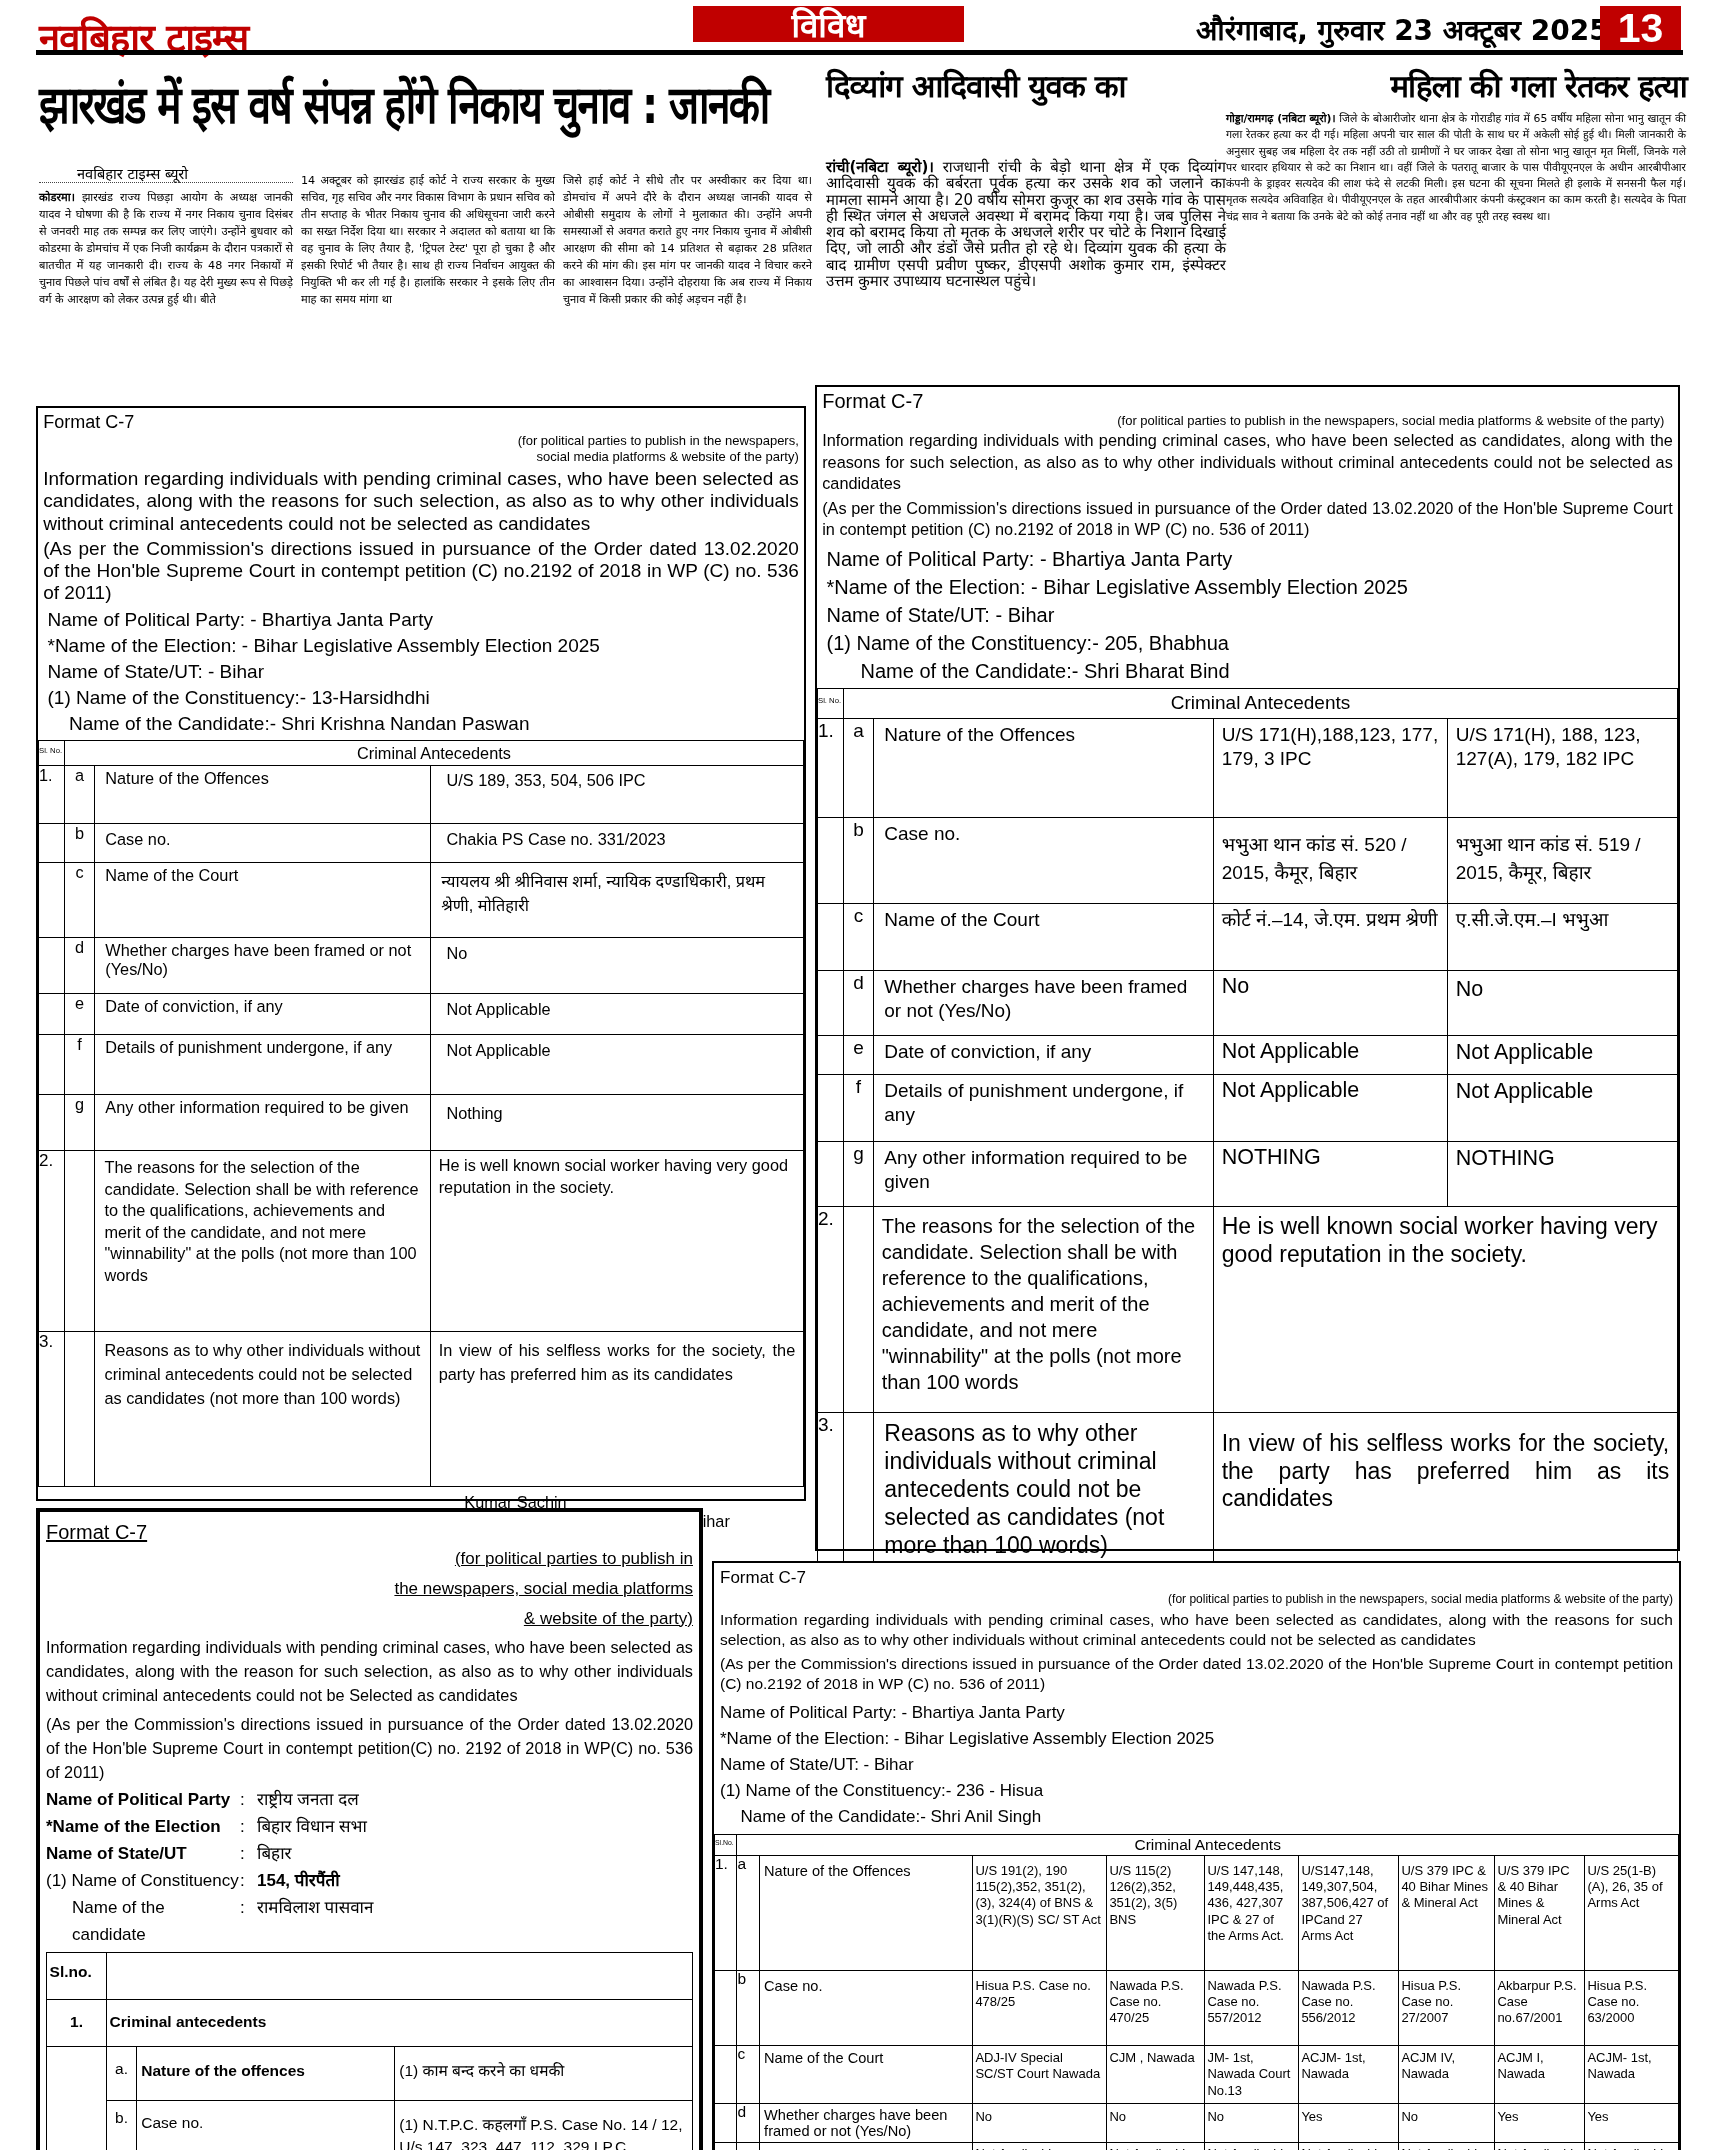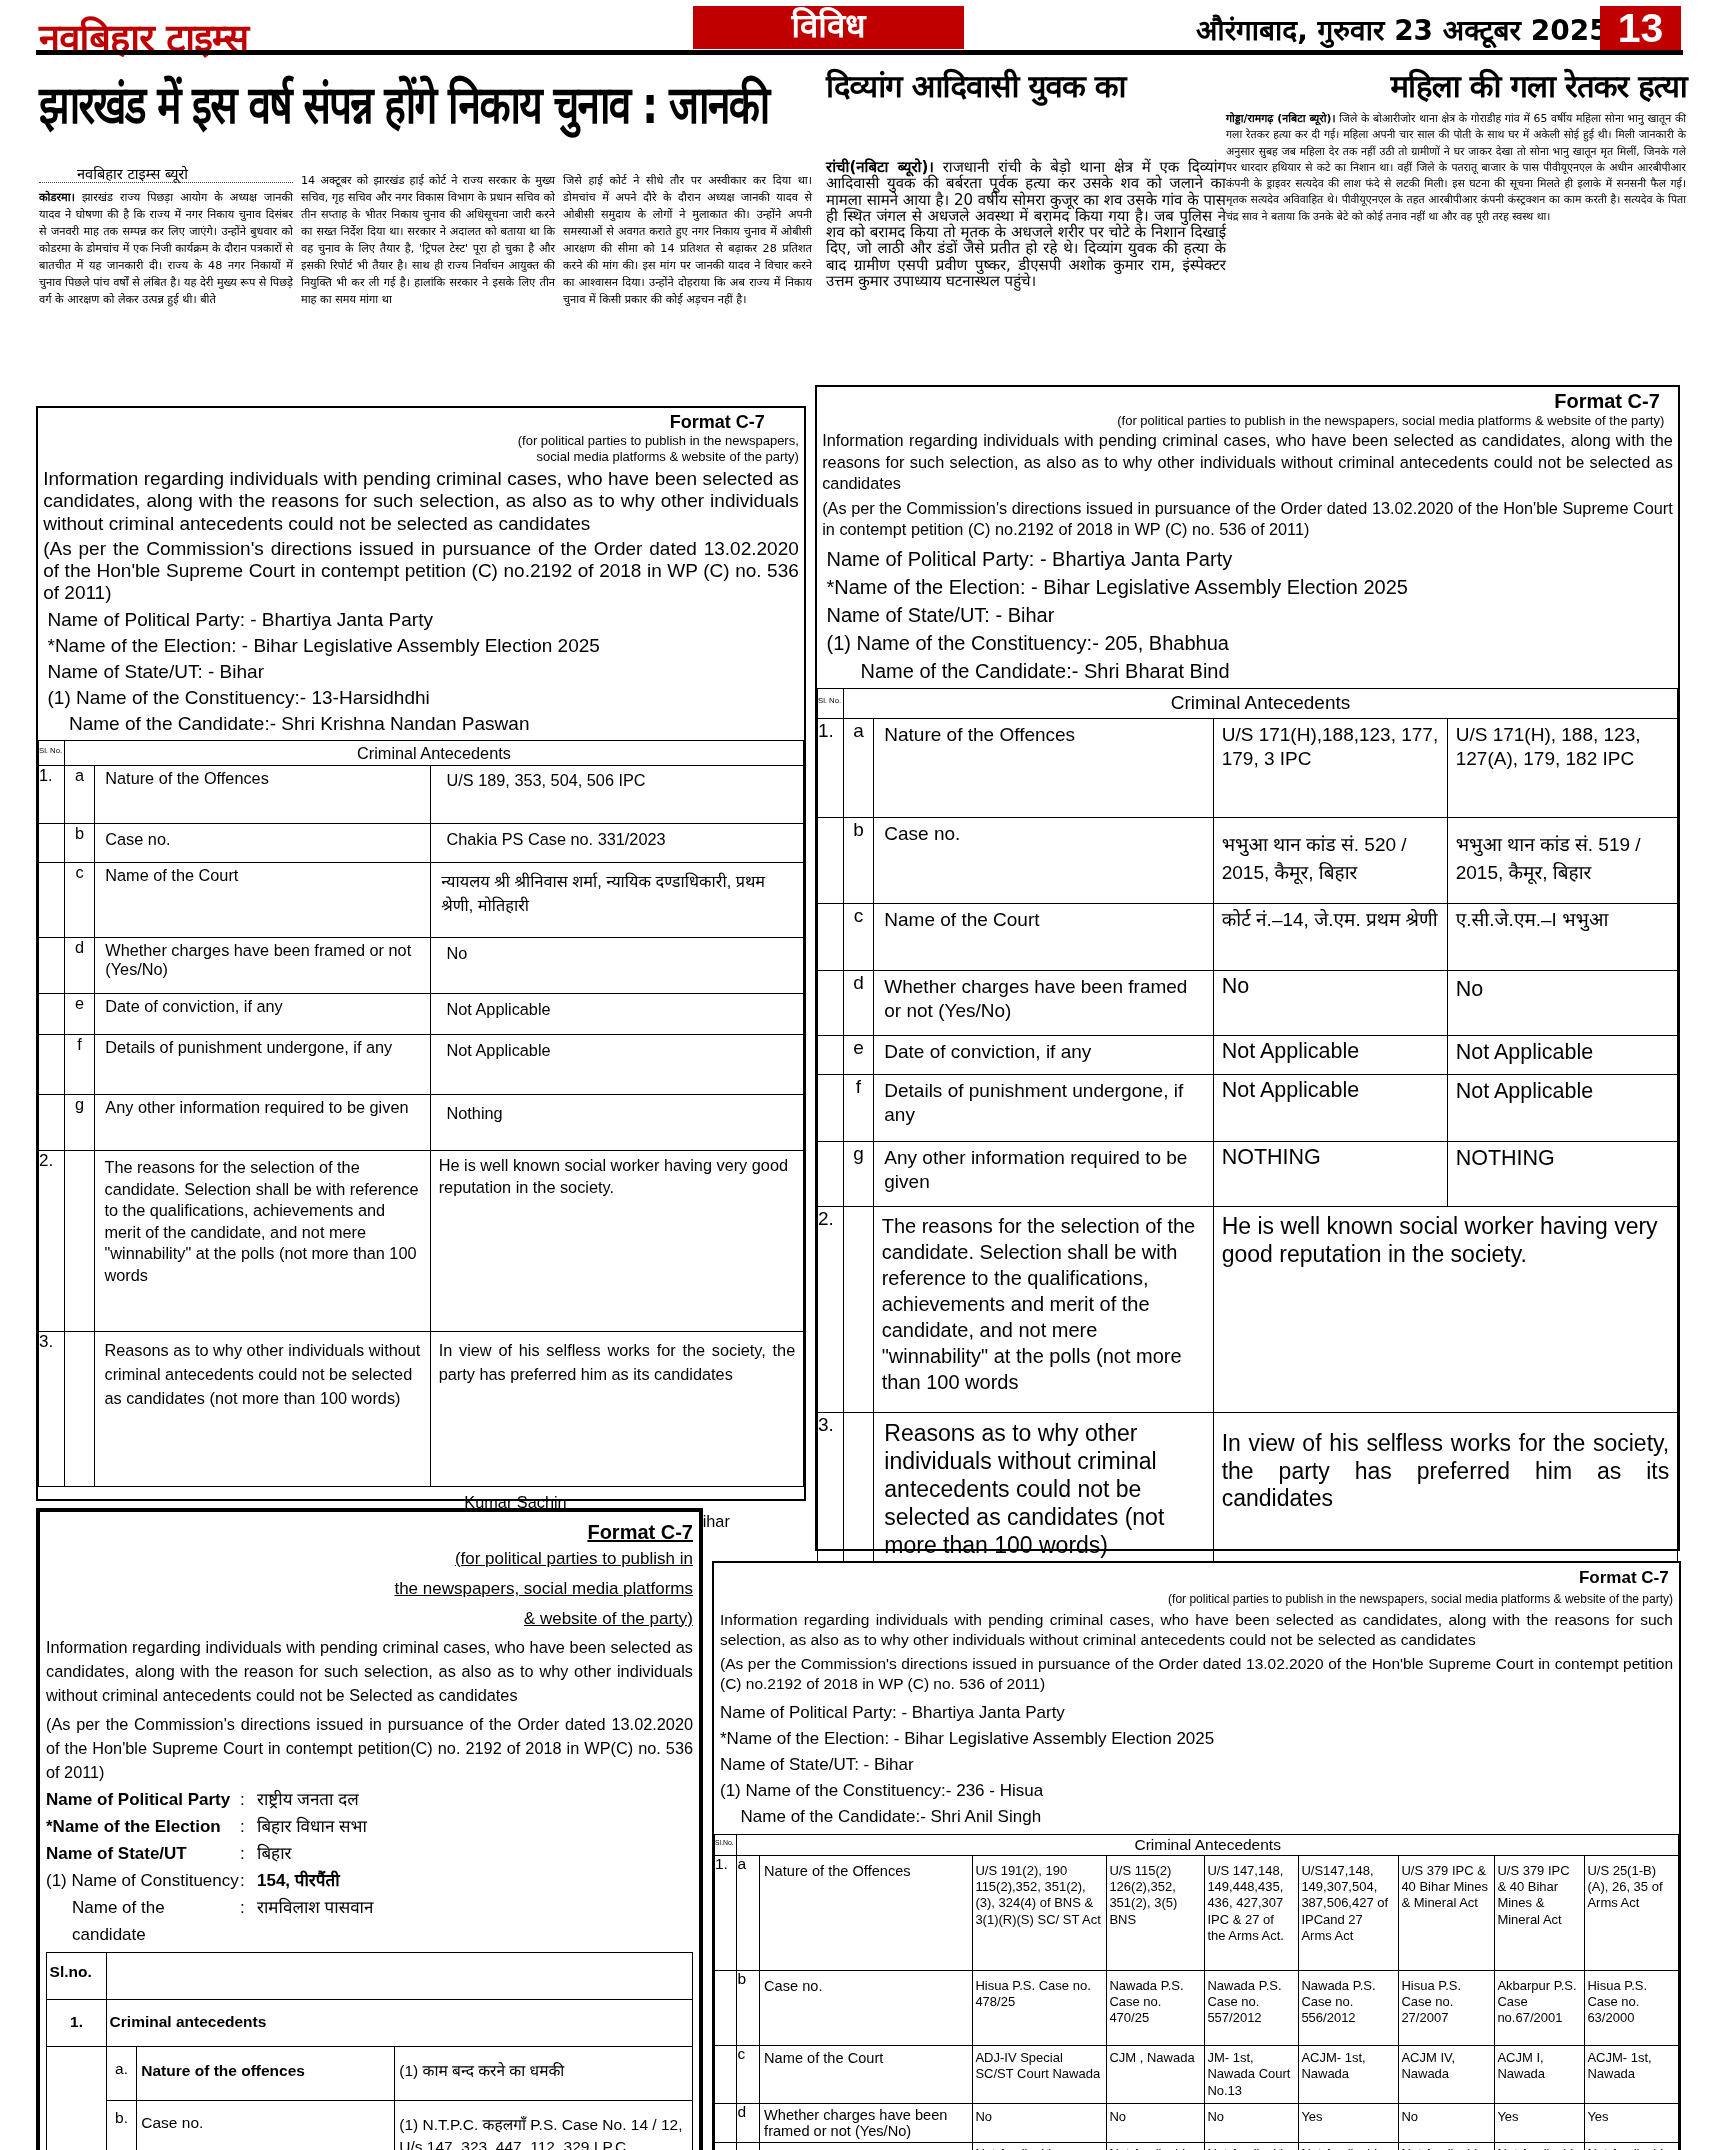--- a/index.html
+++ b/index.html
@@ -1,31 +1,31 @@
 <!DOCTYPE html>
 <html style="font-size:6.9px"><head>
 <meta charset="utf-8">
 <style>
 *{box-sizing:border-box;margin:0;padding:0}
 body{width:1714px;height:2679px;background:#fff;font-family:"Liberation Sans",sans-serif;color:#000;position:relative;overflow:hidden}
 .abs{position:absolute}
 .masthead-name{left:39px;top:9.5px;font-size:38px;font-weight:bold;color:#c00000;font-family:"DejaVu Sans",sans-serif;letter-spacing:-0.9px}
-.section-box{left:693px;top:6px;width:271px;height:43px;background:#c00000;color:#fff;font-size:33px;font-weight:bold;text-align:center;line-height:40px;font-family:"DejaVu Sans",sans-serif}
+.section-box{left:693px;top:6px;width:271px;height:36px;background:#c00000;color:#fff;font-size:33px;font-weight:bold;text-align:center;line-height:40px;font-family:"DejaVu Sans",sans-serif}
 .dateline{left:1196px;top:10.3px;font-size:28px;font-weight:bold;font-family:"DejaVu Sans",sans-serif}
 .pageno{left:1600px;top:6px;width:81px;height:44px;background:#c00000;color:#fff;font-size:41px;font-weight:bold;text-align:center;line-height:44px}
 .topline{left:36px;top:50px;width:1647px;height:5.2px;background:#000}
 .headline-main{left:39px;top:69px;width:766px;font-size:52px;font-weight:bold;line-height:73px;font-family:"DejaVu Sans",sans-serif;letter-spacing:-2.2px;white-space:nowrap;transform:scaleX(0.78);transform-origin:left}
 .headline2{font-size:31px;font-weight:bold;line-height:43px;font-family:"DejaVu Sans",sans-serif;letter-spacing:-0.9px}
 .byline{left:77px;top:163px;font-size:14.6px;font-weight:normal;font-family:"DejaVu Sans",sans-serif}
 .byline-rule{left:39px;top:182px;width:254px;border-top:1.3px dotted #444}
 .col{font-size:11.2px;line-height:17px;text-align:justify;font-family:"DejaVu Sans",sans-serif}
 .col b{font-weight:bold}
 
 .fbox{border:2.2px solid #000;background:#fff}
-.fmt-title{font-weight:bold;text-align:right}
+.fmt-title{font-weight:normal;text-align:left}
 .fmt-sub{text-align:right}
 .fmt-p{text-align:justify}
 table.ca{border-collapse:collapse;width:100%}
 table.ca td,table.ca th{border:1.7px solid #000;vertical-align:top;font-weight:normal;text-align:left}
 .sig{text-align:center}
 </style>
 </head>
 <body>
 
 <div class="abs masthead-name">नवबिहार टाइम्स</div>

